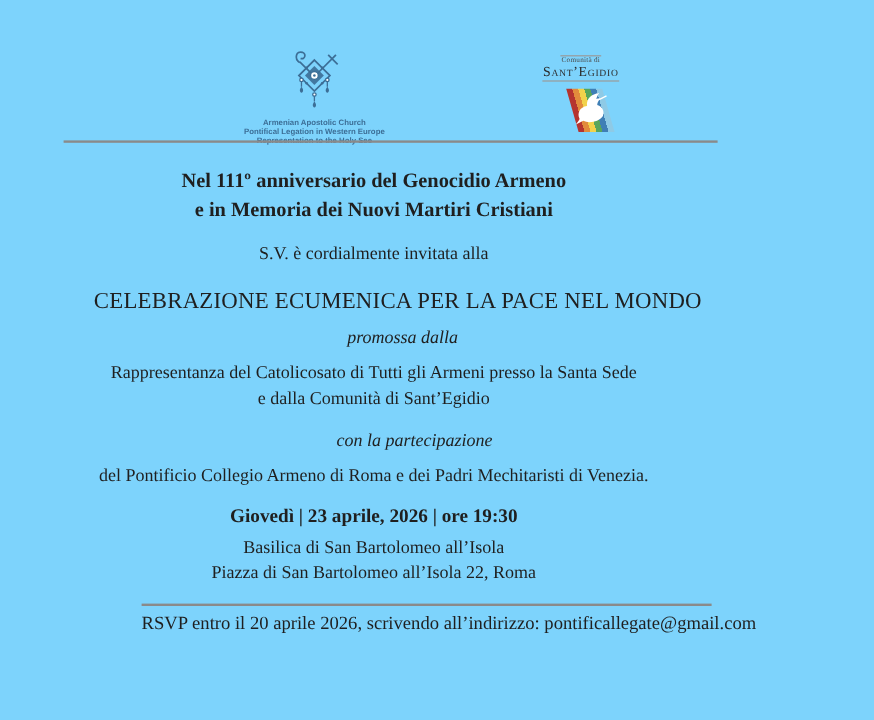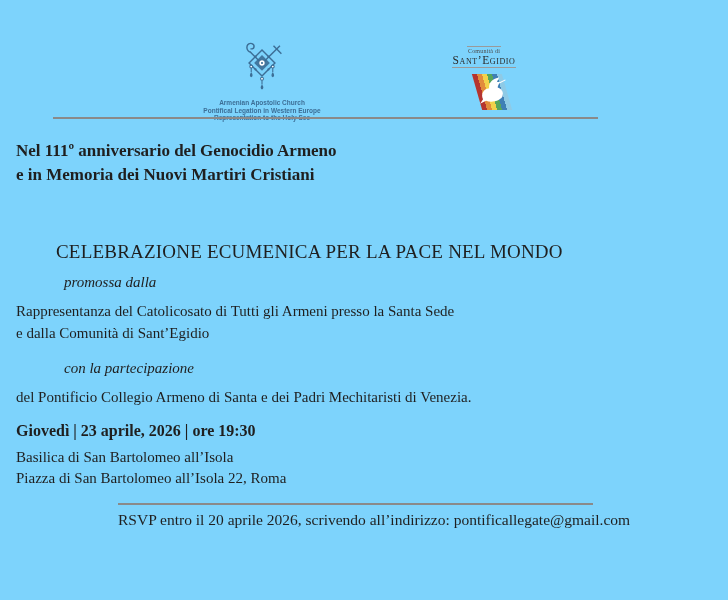--- a/index.html
+++ b/index.html
@@ -24,31 +24,31 @@
   .se-name{font-size:11.5px;font-variant:small-caps;letter-spacing:.6px;color:#2b2b2b;margin-top:0px;}
   .se-underrule{width:64px;height:1px;background:#9a9a9a;margin:1px auto 0;}
   .rainbow{position:relative;width:30px;height:36px;margin:6px 0 0 28px;
     transform:skewX(16deg);overflow:visible;}
   .rainbow svg{position:absolute;left:-4px;top:2px;}
   
   .rule{position:absolute;height:2px;background:var(--rule);}
   .rule-top{left:53px;top:117px;width:545px;}
   .rule-bottom{left:118px;top:503px;width:475px;}
   
-  .t-line{position:absolute;left:16px;width:615px;text-align:left;white-space:nowrap;}
+  .t-line{position:absolute;left:4px;width:615px;text-align:center;white-space:nowrap;}
   .bold{font-weight:bold;}
   .ital{font-style:italic;padding-left:48px;}
   .title1{top:141px;font-size:17px;}
   .title2{top:165px;font-size:17px;}
   .invite{top:204px;font-size:15px;}
   .event{top:241px;font-size:19px;letter-spacing:.2px;padding-left:40px;}
   .promossa{top:274px;font-size:15px;}
   .prom1{top:303px;font-size:15px;}
   .prom2{top:325px;font-size:15px;}
-  .partic{top:360px;font-size:15px;}
+  .partic{top:360px;font-size:15px;margin-left:10px;}
   .partlist{top:389px;font-size:15px;}
   .datetime{top:422px;font-size:16px;}
   .venue1{top:449px;font-size:15px;}
   .venue2{top:470px;font-size:15px;}
   .rsvp{position:absolute;left:118px;top:511px;font-size:15.5px;white-space:nowrap;}
 </style>
 </head>
 <body>
 
 <div class="page">
@@ -103,26 +103,27 @@
         </g>
         <path d="M31 9 L39 5" stroke="#ffffff" stroke-width="1.4" fill="none"></path>
       </svg>
     </div>
   </div>
 
   <div class="rule rule-top"></div>
 
   <div class="t-line title1 bold">Nel 111º anniversario del Genocidio Armeno</div>
   <div class="t-line title2 bold">e in Memoria dei Nuovi Martiri Cristiani</div>
+  <div class="t-line invite">S.V. è cordialmente invitata alla</div>
   <div class="t-line event">CELEBRAZIONE ECUMENICA PER LA PACE NEL MONDO</div>
   <div class="t-line promossa ital">promossa dalla</div>
   <div class="t-line prom1">Rappresentanza del Catolicosato di Tutti gli Armeni presso la Santa Sede</div>
   <div class="t-line prom2">e dalla Comunità di Sant’Egidio</div>
   <div class="t-line partic ital">con la partecipazione</div>
-  <div class="t-line partlist">del Pontificio Collegio Armeno di Santa e dei Padri Mechitaristi di Venezia.</div>
+  <div class="t-line partlist">del Pontificio Collegio Armeno di Roma e dei Padri Mechitaristi di Venezia.</div>
   <div class="t-line datetime bold">Giovedì | 23 aprile, 2026 | ore 19:30</div>
   <div class="t-line venue1">Basilica di San Bartolomeo all’Isola</div>
   <div class="t-line venue2">Piazza di San Bartolomeo all’Isola 22, Roma</div>
 
   <div class="rule rule-bottom"></div>
   <div class="rsvp">RSVP entro il 20 aprile 2026, scrivendo all’indirizzo: pontificallegate@gmail.com</div>
 
 </div>
 
 </body></html>

